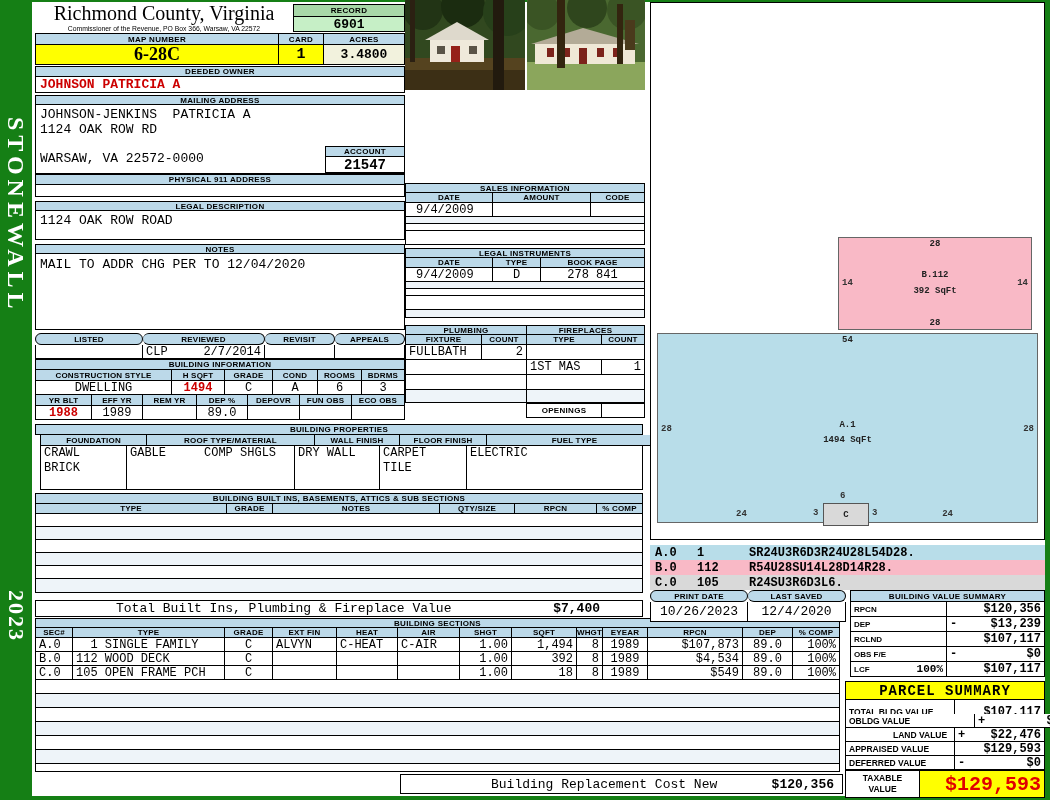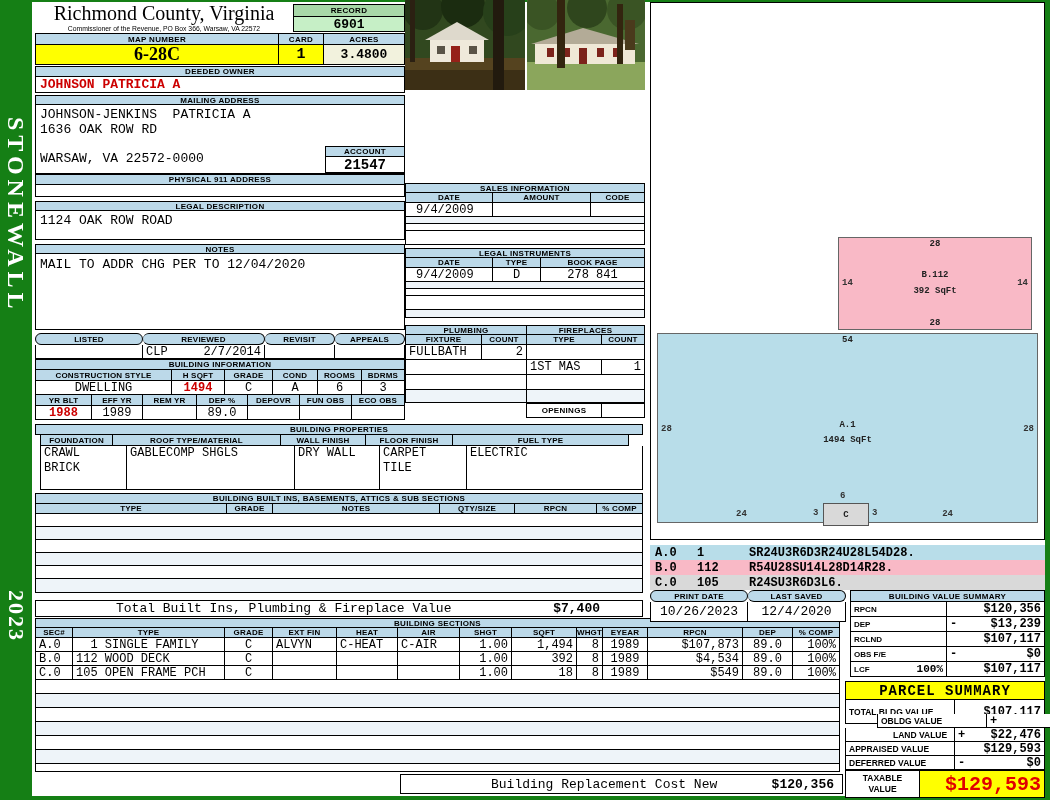--- a/index.html
+++ b/index.html
@@ -51,21 +51,21 @@
   <div class="bar" style="left:323px;top:33px;width:82px;height:12px;">ACRES</div>
   <div class="box b" style="left:35px;top:44px;width:244px;height:21px;background:#ffff00;font-family:'Liberation Serif',serif;font-size:18px;display:flex;align-items:center;justify-content:center;">6-28C</div>
   <div class="box mono b" style="left:278px;top:44px;width:46px;height:21px;background:#ffff00;font-size:15px;display:flex;align-items:center;justify-content:center;">1</div>
   <div class="box mono b" style="left:323px;top:44px;width:82px;height:21px;background:#f2f2dd;font-size:13px;display:flex;align-items:center;justify-content:center;">3.4800</div>
 
   <div class="bar" style="left:35px;top:66px;width:370px;height:11px;">DEEDED OWNER</div>
   <div class="box mono red" style="left:35px;top:76px;width:370px;height:17px;font-size:13px;display:flex;align-items:center;padding-left:4px;">JOHNSON PATRICIA A</div>
   <div class="bar" style="left:35px;top:95px;width:370px;height:10px;">MAILING ADDRESS</div>
   <div class="box" style="left:35px;top:104px;width:370px;height:70px;"></div>
   <div class="abs mono" style="left:40px;top:107px;font-size:13px;white-space:pre;">JOHNSON-JENKINS  PATRICIA A</div>
-  <div class="abs mono" style="left:40px;top:122px;font-size:13px;white-space:pre;">1636 OAK ROW RD</div>
+  <div class="abs mono" style="left:40px;top:122px;font-size:13px;white-space:pre;">1124 OAK ROW RD</div>
   <div class="abs mono" style="left:40px;top:151px;font-size:13px;white-space:pre;">WARSAW, VA 22572-0000</div>
   <div class="bar" style="left:325px;top:146px;width:80px;height:11px;">ACCOUNT</div>
   <div class="box mono b" style="left:325px;top:156px;width:80px;height:17px;font-size:14px;display:flex;align-items:center;justify-content:center;">21547</div>
 
   <div class="bar" style="left:35px;top:174px;width:370px;height:11px;">PHYSICAL 911 ADDRESS</div>
   <div class="box mono" style="left:35px;top:184px;width:370px;height:13px;font-size:12px;"></div>
 
   <div class="bar" style="left:35px;top:201px;width:370px;height:10px;">LEGAL DESCRIPTION</div>
   <div class="box mono" style="left:35px;top:210px;width:370px;height:30px;font-size:13px;padding:2px 4px;">1124 OAK ROW ROAD</div>
 
@@ -118,30 +118,30 @@
     <div class="vcell c" style="width:51px;">1989</div>
     <div class="vcell c" style="width:54px;"></div>
     <div class="vcell c" style="width:51px;">89.0</div>
     <div class="vcell c" style="width:52px;"></div>
     <div class="vcell c" style="width:52px;"></div>
     <div class="vcell c" style="width:53px;"></div>
   </div>
 
   <div class="bar" style="left:35px;top:424px;width:608px;height:11px;">BUILDING PROPERTIES</div>
   <div class="trow" style="left:40px;top:435px;height:11px;">
-    <div class="hcell" style="width:73px;">FOUNDATION</div>
+    <div class="hcell" style="width:107px;">FOUNDATION</div>
     <div class="hcell" style="width:168px;">ROOF TYPE/MATERIAL</div>
     <div class="hcell" style="width:85px;">WALL FINISH</div>
     <div class="hcell" style="width:87px;">FLOOR FINISH</div>
     <div class="hcell" style="width:176px;">FUEL TYPE</div>
   </div>
   <div class="trow" style="left:40px;top:446px;height:44px;">
     <div class="vcell" style="width:87px;align-items:flex-start;white-space:pre-line;line-height:15px;">CRAWL
 BRICK</div>
-    <div class="vcell" style="width:168px;align-items:flex-start;">
+    <div class="vcell" style="width:168px;align-items:flex-start;gap:38px;">
       <span>GABLE</span><span>COMP SHGLS</span>
     </div>
     <div class="vcell" style="width:85px;align-items:flex-start;">DRY WALL</div>
     <div class="vcell" style="width:87px;align-items:flex-start;white-space:pre-line;line-height:15px;">CARPET
 TILE</div>
     <div class="vcell" style="width:176px;align-items:flex-start;">ELECTRIC</div>
   </div>
 
   <div class="bar" style="left:35px;top:493px;width:608px;height:11px;">BUILDING BUILT INS, BASEMENTS, ATTICS &amp; SUB SECTIONS</div>
   <div class="trow" style="left:35px;top:504px;height:10px;">
@@ -433,21 +433,21 @@
   </div>
 
   <div class="box" style="left:845px;top:681px;width:200px;height:19px;background:#ffff00;display:flex;align-items:center;justify-content:center;font:bold 14px 'Liberation Mono',monospace;letter-spacing:1px;">PARCEL SUMMARY</div>
   <div class="trow" style="left:845px;top:700px;height:24px;">
     <div class="vcell" style="width:110px;font:bold 8.5px 'Liberation Sans',sans-serif;">TOTAL BLDG VALUE</div>
     <div class="vcell b" style="width:90px;justify-content:space-between;">
       <span></span><span>$107,117</span>
     </div>
   </div>
   <div class="trow" style="left:845px;top:714px;height:14px;">
-    <div class="vcell" style="width:110px;font:bold 8.5px 'Liberation Sans',sans-serif;margin-left:32px;">OBLDG VALUE</div>
+    <div class="vcell" style="width:130px;font:bold 8.5px 'Liberation Sans',sans-serif;">OBLDG VALUE</div>
     <div class="vcell b" style="width:90px;justify-content:space-between;">
       <span>+</span><span>$0</span>
     </div>
   </div>
   <div class="trow" style="left:845px;top:728px;height:14px;">
     <div class="vcell" style="width:110px;font:bold 8.5px 'Liberation Sans',sans-serif;padding-left:47px;">LAND VALUE</div>
     <div class="vcell b" style="width:90px;justify-content:space-between;">
       <span>+</span><span>$22,476</span>
     </div>
   </div>

